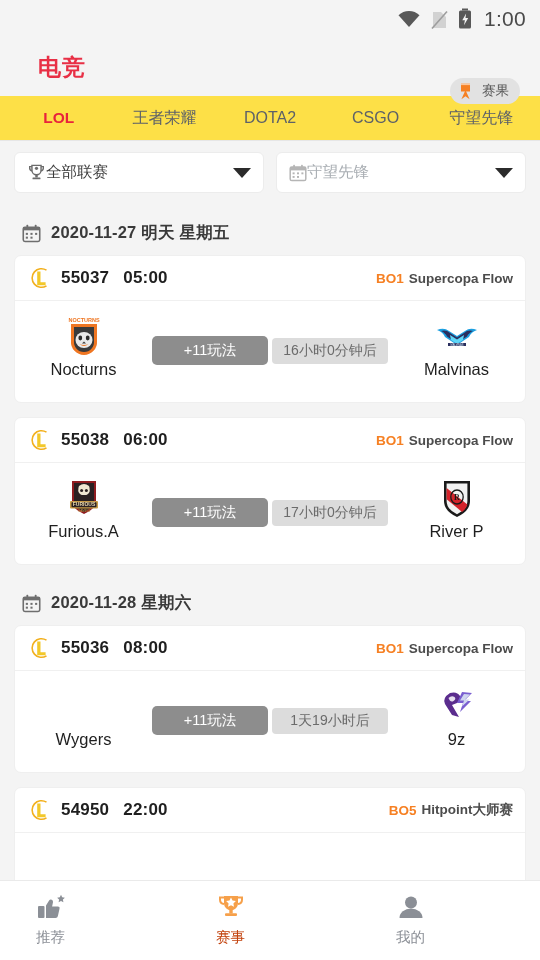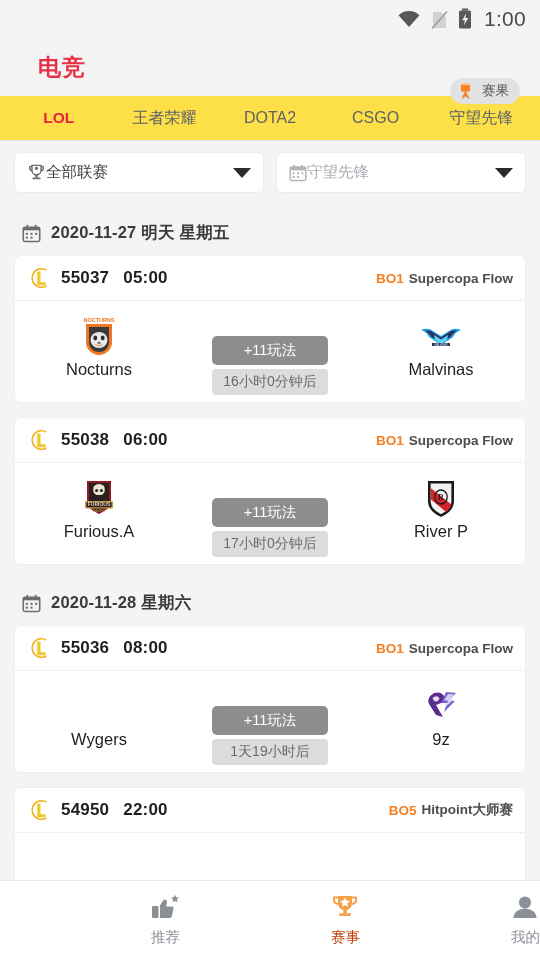--- a/index.html
+++ b/index.html
@@ -119,21 +119,21 @@
     padding-top: 13px;
   }
   .team {
     width: 168px; display: flex; flex-direction: column;
     align-items: center; gap: 0;
   }
   .team .logo { width: 46px; height: 46px; display: block; }
   .team .tname { font-size: 16.5px; color: #1f1f1f; }
 
   .center {
-    flex: 1; display: flex; flex-direction: column;
+    flex: 1; display: flex; flex-direction: row;
     align-items: center; gap: 4px; padding-top: 22px;
   }
   .play-pill {
     background: #8d8d8d; color: #fff; font-size: 14.5px;
     border-radius: 5px; padding: 5px 0; width: 116px;
     text-align: center;
   }
   .count-pill {
     background: #dcdcdc; color: #6b6b6b; font-size: 14px;
     border-radius: 4px; padding: 4px 0; width: 116px;
@@ -142,21 +142,21 @@
 
   
   .bottomnav {
     position: absolute; left: 0; right: 0; bottom: 0;
     height: 80px; background: #fff;
     border-top: 1px solid #eaeaea;
     display: flex; align-items: center;
   }
   .nav-item {
     flex: 1; display: flex; flex-direction: column;
-    align-items: flex-end; gap: 6px;
+    align-items: flex-start; gap: 6px; margin-left: 36px;
   }
   .nav-item .nlabel { font-size: 14.5px; color: #8b8f96; }
   .nav-item.active .nlabel { color: #c2410c; }
 </style>
 </head>
 <body>
 
 <div class="statusbar">
   <span>
     <svg class="svgicon" width="24" height="20" viewBox="0 0 24 20">

